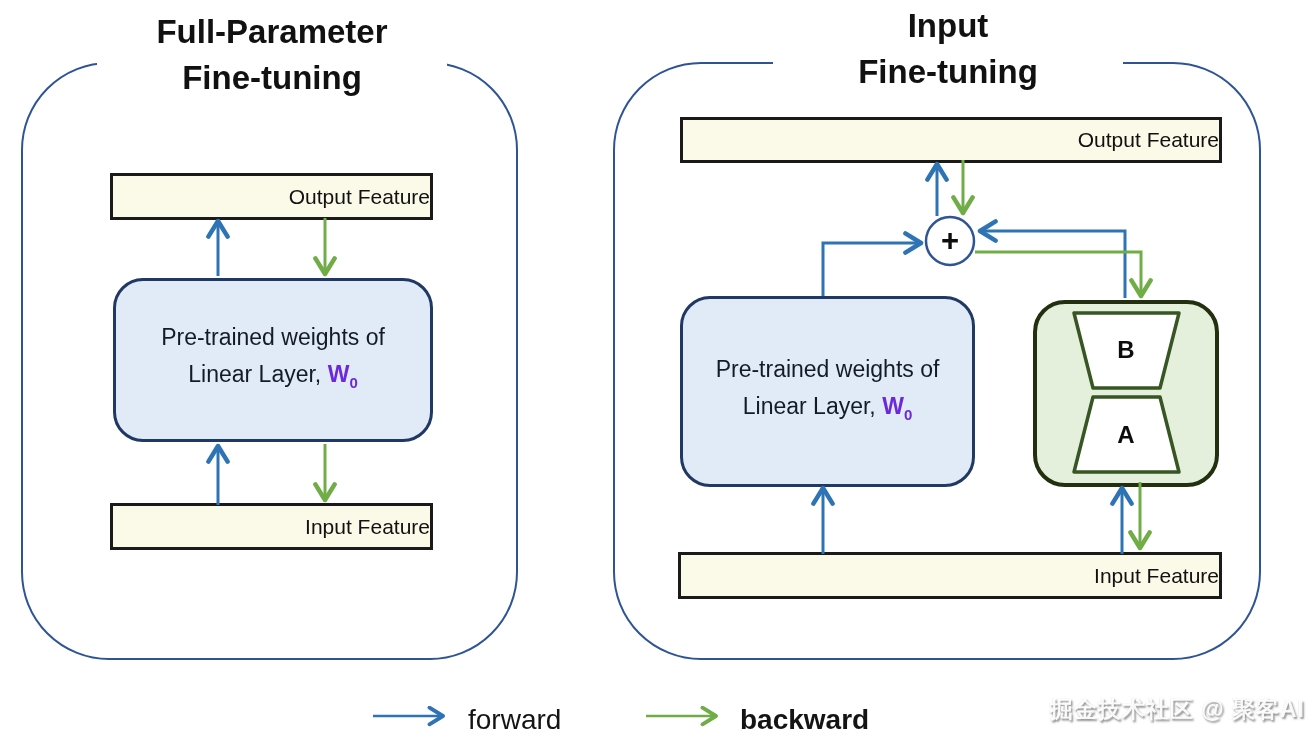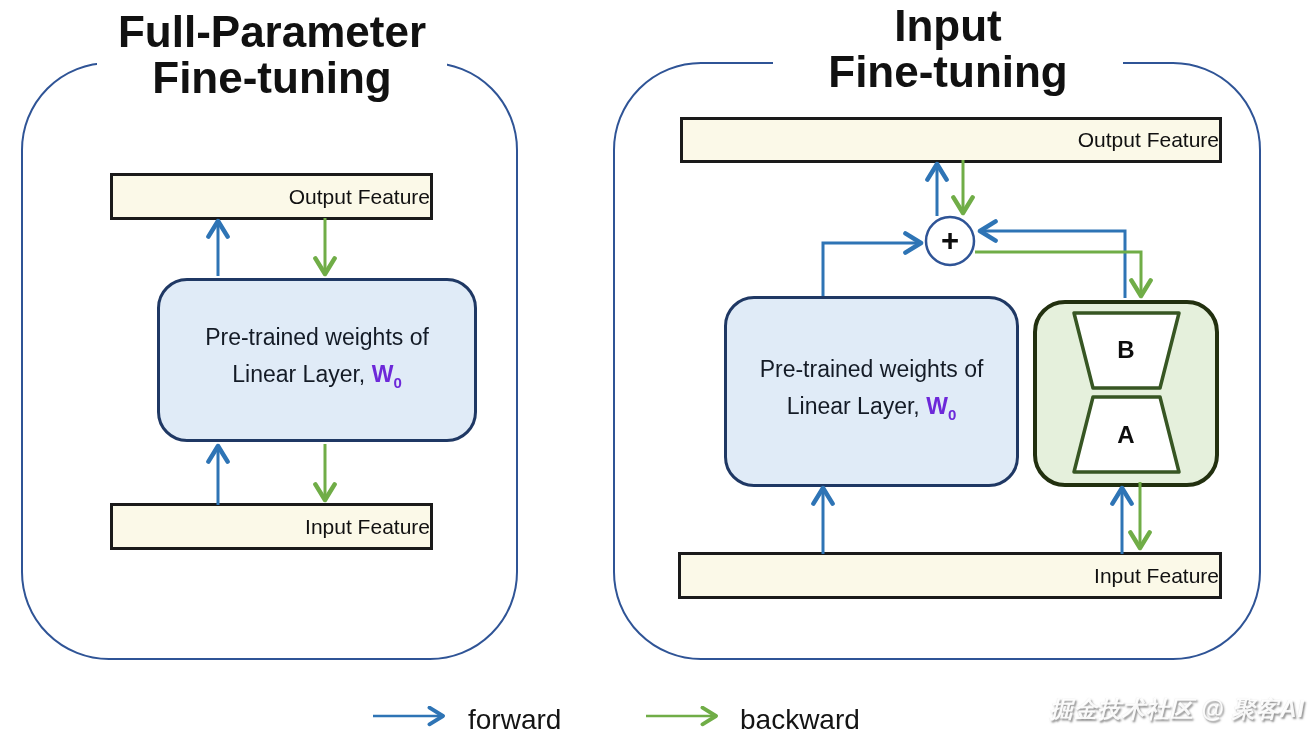--- a/index.html
+++ b/index.html
@@ -6,34 +6,34 @@
   .canvas {
     position:relative; width:1315px; height:740px; background:#ffffff;
     font-family:"Liberation Sans", sans-serif; overflow:hidden;
   }
   .container {
     position:absolute; border:2.5px solid var(--container_border);
     border-radius:88px; background:transparent;
   }
   .panel-title {
     position:absolute; text-align:center; background:#ffffff;
-    font-weight:bold; font-size:44px; line-height:46px; color:var(--text);
+    font-weight:bold; font-size:33px; line-height:46px; color:var(--text);
     z-index:3;
   }
   .featbox {
     position:absolute; background:var(--box_cream_fill);
     border:3px solid var(--box_cream_border);
     display:flex; align-items:center; justify-content:flex-end;
     font-size:21px; color:var(--text); z-index:2;
   }
   .weightsbox {
     position:absolute; background:var(--box_blue_fill);
     border:3px solid var(--box_blue_border); border-radius:30px;
     display:flex; flex-direction:column; align-items:center; justify-content:center;
-    font-size:23px; line-height:37px; color:#141b26; z-index:2;margin-left:44px;
+    font-size:23px; line-height:37px; color:#141b26; z-index:2;
   }
   .weightsbox .wsym { font-weight:bold; color:#6d28d9; }
   .weightsbox sub { font-weight:bold; font-size:15px; }
   .lorabox {
     position:absolute; background:var(--lora_fill);
     border:4px solid var(--lora_border); border-radius:32px; z-index:2;
   }
   .svg-overlay { position:absolute; left:0; top:0; z-index:5; pointer-events:none; }
   .diagram-label {
     position:absolute; z-index:10; color:#0d0d0d; font-weight:bold;
@@ -41,21 +41,20 @@
   }
   .adder-plus { font-size:31px; }
   .trap-label { font-size:24px; }
   .legend-label {
     position:absolute; z-index:10; font-size:28px; color:#141414;
   }
   .watermark {
     position:absolute; z-index:11; font-size:23px; font-weight:bold;
     color:rgba(255,255,255,0.92); letter-spacing:1px;
     text-shadow:1.5px 1.5px 2px rgba(90,90,90,0.65), -0.5px -0.5px 1px rgba(220,220,220,0.5);
-    font-style:italic;
   }
 </style>
 </head>
 <body>
 
 <div class="canvas">
 
   <div class="container" style="left:21px; top:62px; width:493px; height:594px;"></div>
   <div class="container" style="left:613px; top:62px; width:644px; height:594px;"></div>
 
@@ -130,21 +129,21 @@
   <div class="diagram-label trap-label" style="left:1108px; top:332px; width:36px; height:36px;">
     <span>B</span>
   </div>
   <div class="diagram-label trap-label" style="left:1108px; top:417px; width:36px; height:36px;">
     <span>A</span>
   </div>
 
   <div class="legend-label" style="left:468px; top:704px;">
     <span>forward</span>
   </div>
-  <div class="legend-label" style="left:740px; top:704px;">
+  <div class="legend-label" style="left:740px; top:704px;font-weight:bold;">
     <span>backward</span>
   </div>
 
   <div class="watermark" style="right:10px; top:694px;">
     <span>掘金技术社区 @ 聚客AI</span>
   </div>
 
 </div>
 
 </body></html>

